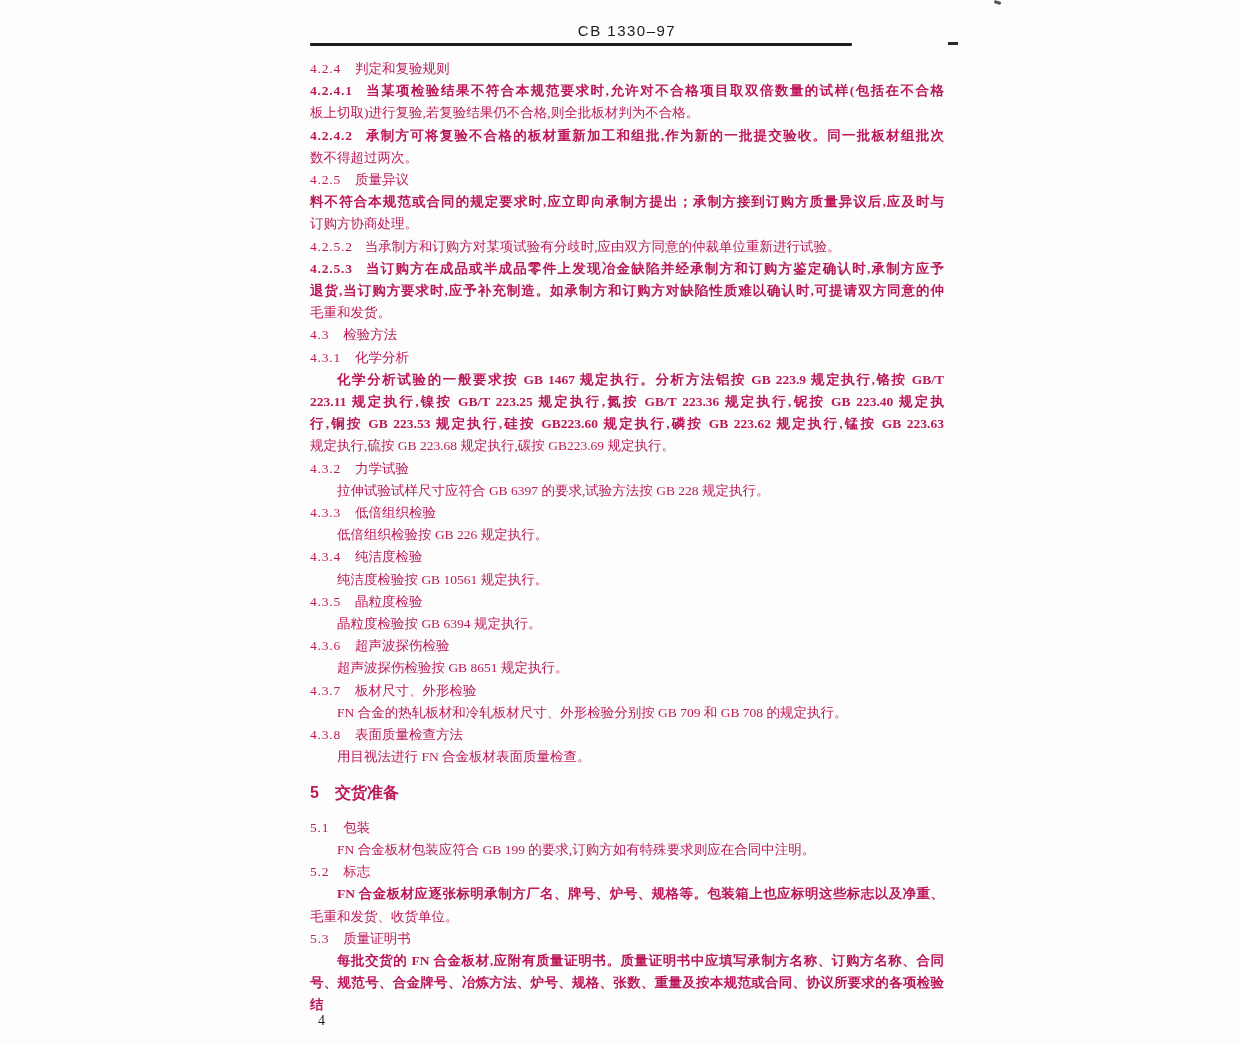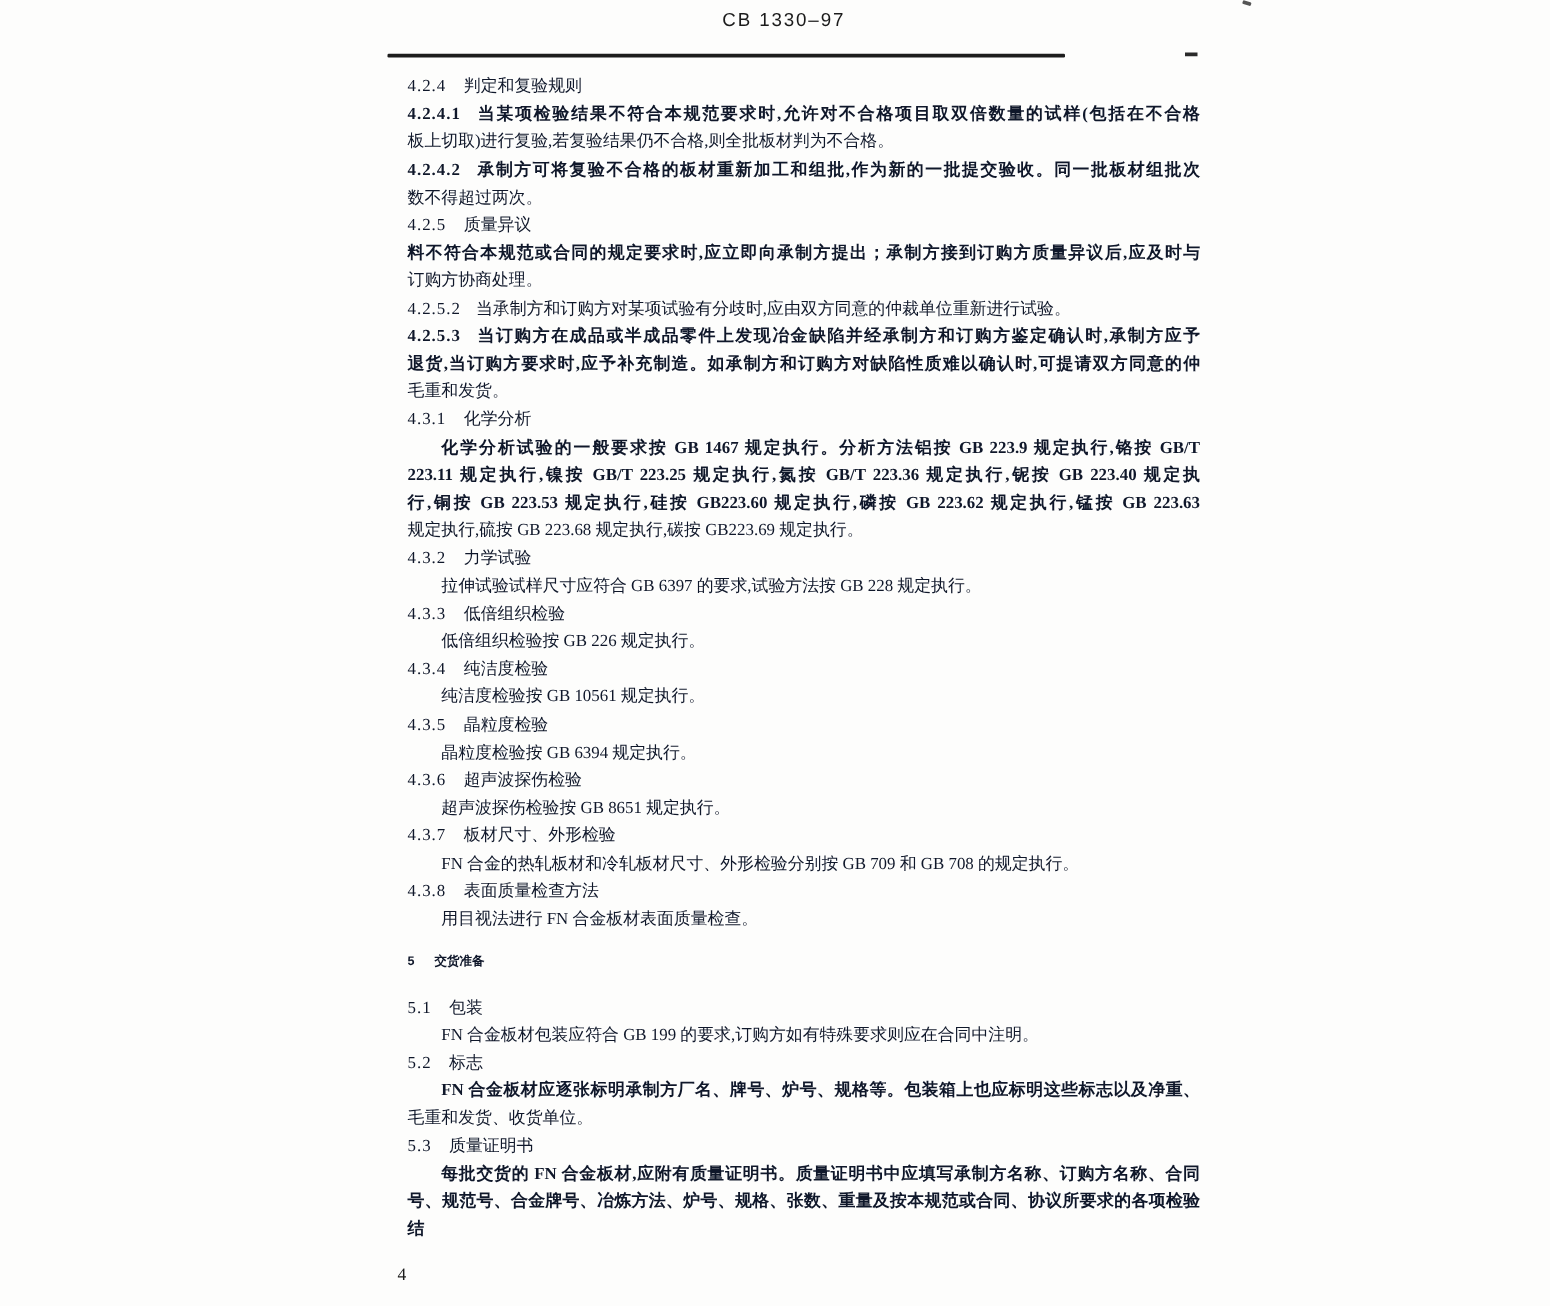--- a/index.html
+++ b/index.html
@@ -14,21 +14,21 @@
     height: 1045px;
     background: #fdfdfc;
     overflow: hidden;
     font-family: "Liberation Serif", "DejaVu Serif", serif;
     color: #171717;
   }
 
   
   .header-code {
     position: absolute;
-    top: 8px;
+    top: 22px;
     left: 310px;
     width: 634px;
     text-align: center;
     font-family: "Liberation Sans", "DejaVu Sans", sans-serif;
     font-size: 15px;
     font-weight: 500;
     letter-spacing: 1.5px;
     color: #1b1b1b;
   }
 
@@ -59,25 +59,25 @@
     height: 3px;
     background: #555;
     transform: rotate(18deg);
     border-radius: 1px;
   }
 
   
   .content {
     position: absolute;
     top: 58px;
-    left: 326px;
+    left: 310px;
     width: 634px;
     font-size: 13.5px;
     line-height: 22.2px;
-    color: #0f172a;
+    color: #be185d;
   }
 
   .line { text-align: left; text-align-last: left; }
 
   .line.justify {
     text-align: justify;
     text-align-last: justify;
     font-weight: bold;
   }
 
@@ -86,21 +86,21 @@
   .num {
     letter-spacing: 0.8px;
     margin-right: 12px;
     white-space: nowrap;
   }
 
   .line.heading .num { margin-right: 14px; }
 
   .line.chapter {
     font-weight: bold;
-    font-size: 10px;
+    font-size: 16px;
     margin: 13px 0;
     font-family: "Liberation Sans", "DejaVu Sans", sans-serif;
   }
   .line.chapter .num { margin-right: 16px; letter-spacing: 0; }
 
   
   .page-num {
     position: absolute;
     top: 1013px;
     left: 318px;
@@ -127,20 +127,21 @@
       <div class="line cont"><span>板上切取)进行复验,若复验结果仍不合格,则全批板材判为不合格。</span></div>
       <div class="line numpara justify"><span class="num">4.2.4.2</span><span>承制方可将复验不合格的板材重新加工和组批,作为新的一批提交验收。同一批板材组批次</span></div>
       <div class="line cont"><span>数不得超过两次。</span></div>
       <div class="line heading"><span class="num">4.2.5</span><span>质量异议</span></div>
       <div class="line cont justify"><span>料不符合本规范或合同的规定要求时,应立即向承制方提出；承制方接到订购方质量异议后,应及时与</span></div>
       <div class="line cont"><span>订购方协商处理。</span></div>
       <div class="line numpara"><span class="num">4.2.5.2</span><span>当承制方和订购方对某项试验有分歧时,应由双方同意的仲裁单位重新进行试验。</span></div>
       <div class="line numpara justify"><span class="num">4.2.5.3</span><span>当订购方在成品或半成品零件上发现冶金缺陷并经承制方和订购方鉴定确认时,承制方应予</span></div>
       <div class="line cont justify"><span>退货,当订购方要求时,应予补充制造。如承制方和订购方对缺陷性质难以确认时,可提请双方同意的仲</span></div>
       <div class="line cont"><span>毛重和发货。</span></div>
+      <div class="line heading"><span class="num">4.3</span><span>检验方法</span></div>
       <div class="line heading"><span class="num">4.3.1</span><span>化学分析</span></div>
       <div class="line indent justify"><span>化学分析试验的一般要求按 GB 1467 规定执行。分析方法铝按 GB 223.9 规定执行,铬按 GB/T</span></div>
       <div class="line cont justify"><span>223.11 规定执行,镍按 GB/T 223.25 规定执行,氮按 GB/T 223.36 规定执行,铌按 GB 223.40 规定执</span></div>
       <div class="line cont justify"><span>行,铜按 GB 223.53 规定执行,硅按 GB223.60 规定执行,磷按 GB 223.62 规定执行,锰按 GB 223.63</span></div>
       <div class="line cont"><span>规定执行,硫按 GB 223.68 规定执行,碳按 GB223.69 规定执行。</span></div>
       <div class="line heading"><span class="num">4.3.2</span><span>力学试验</span></div>
       <div class="line indent"><span>拉伸试验试样尺寸应符合 GB 6397 的要求,试验方法按 GB 228 规定执行。</span></div>
       <div class="line heading"><span class="num">4.3.3</span><span>低倍组织检验</span></div>
       <div class="line indent"><span>低倍组织检验按 GB 226 规定执行。</span></div>
       <div class="line heading"><span class="num">4.3.4</span><span>纯洁度检验</span></div>

